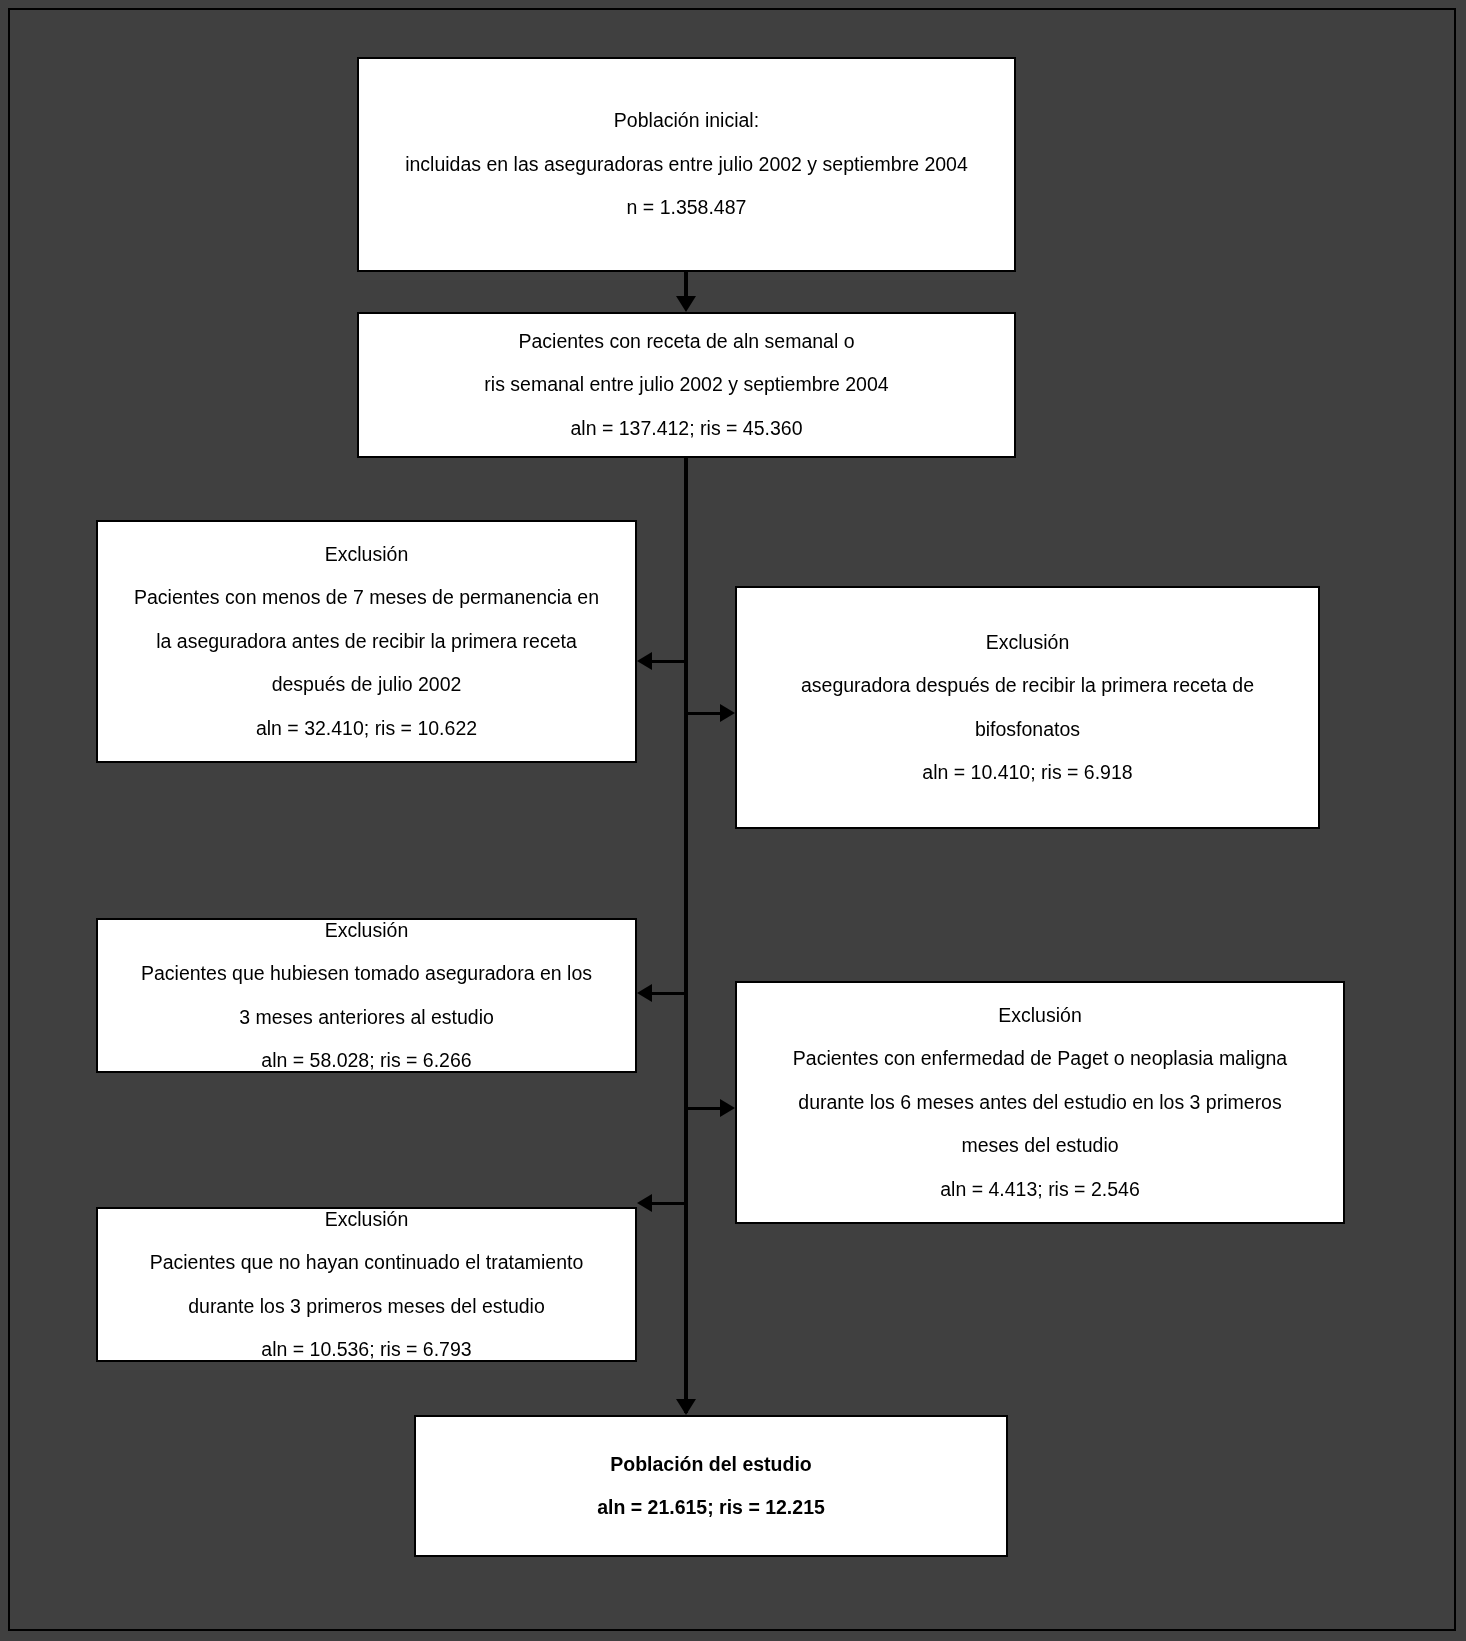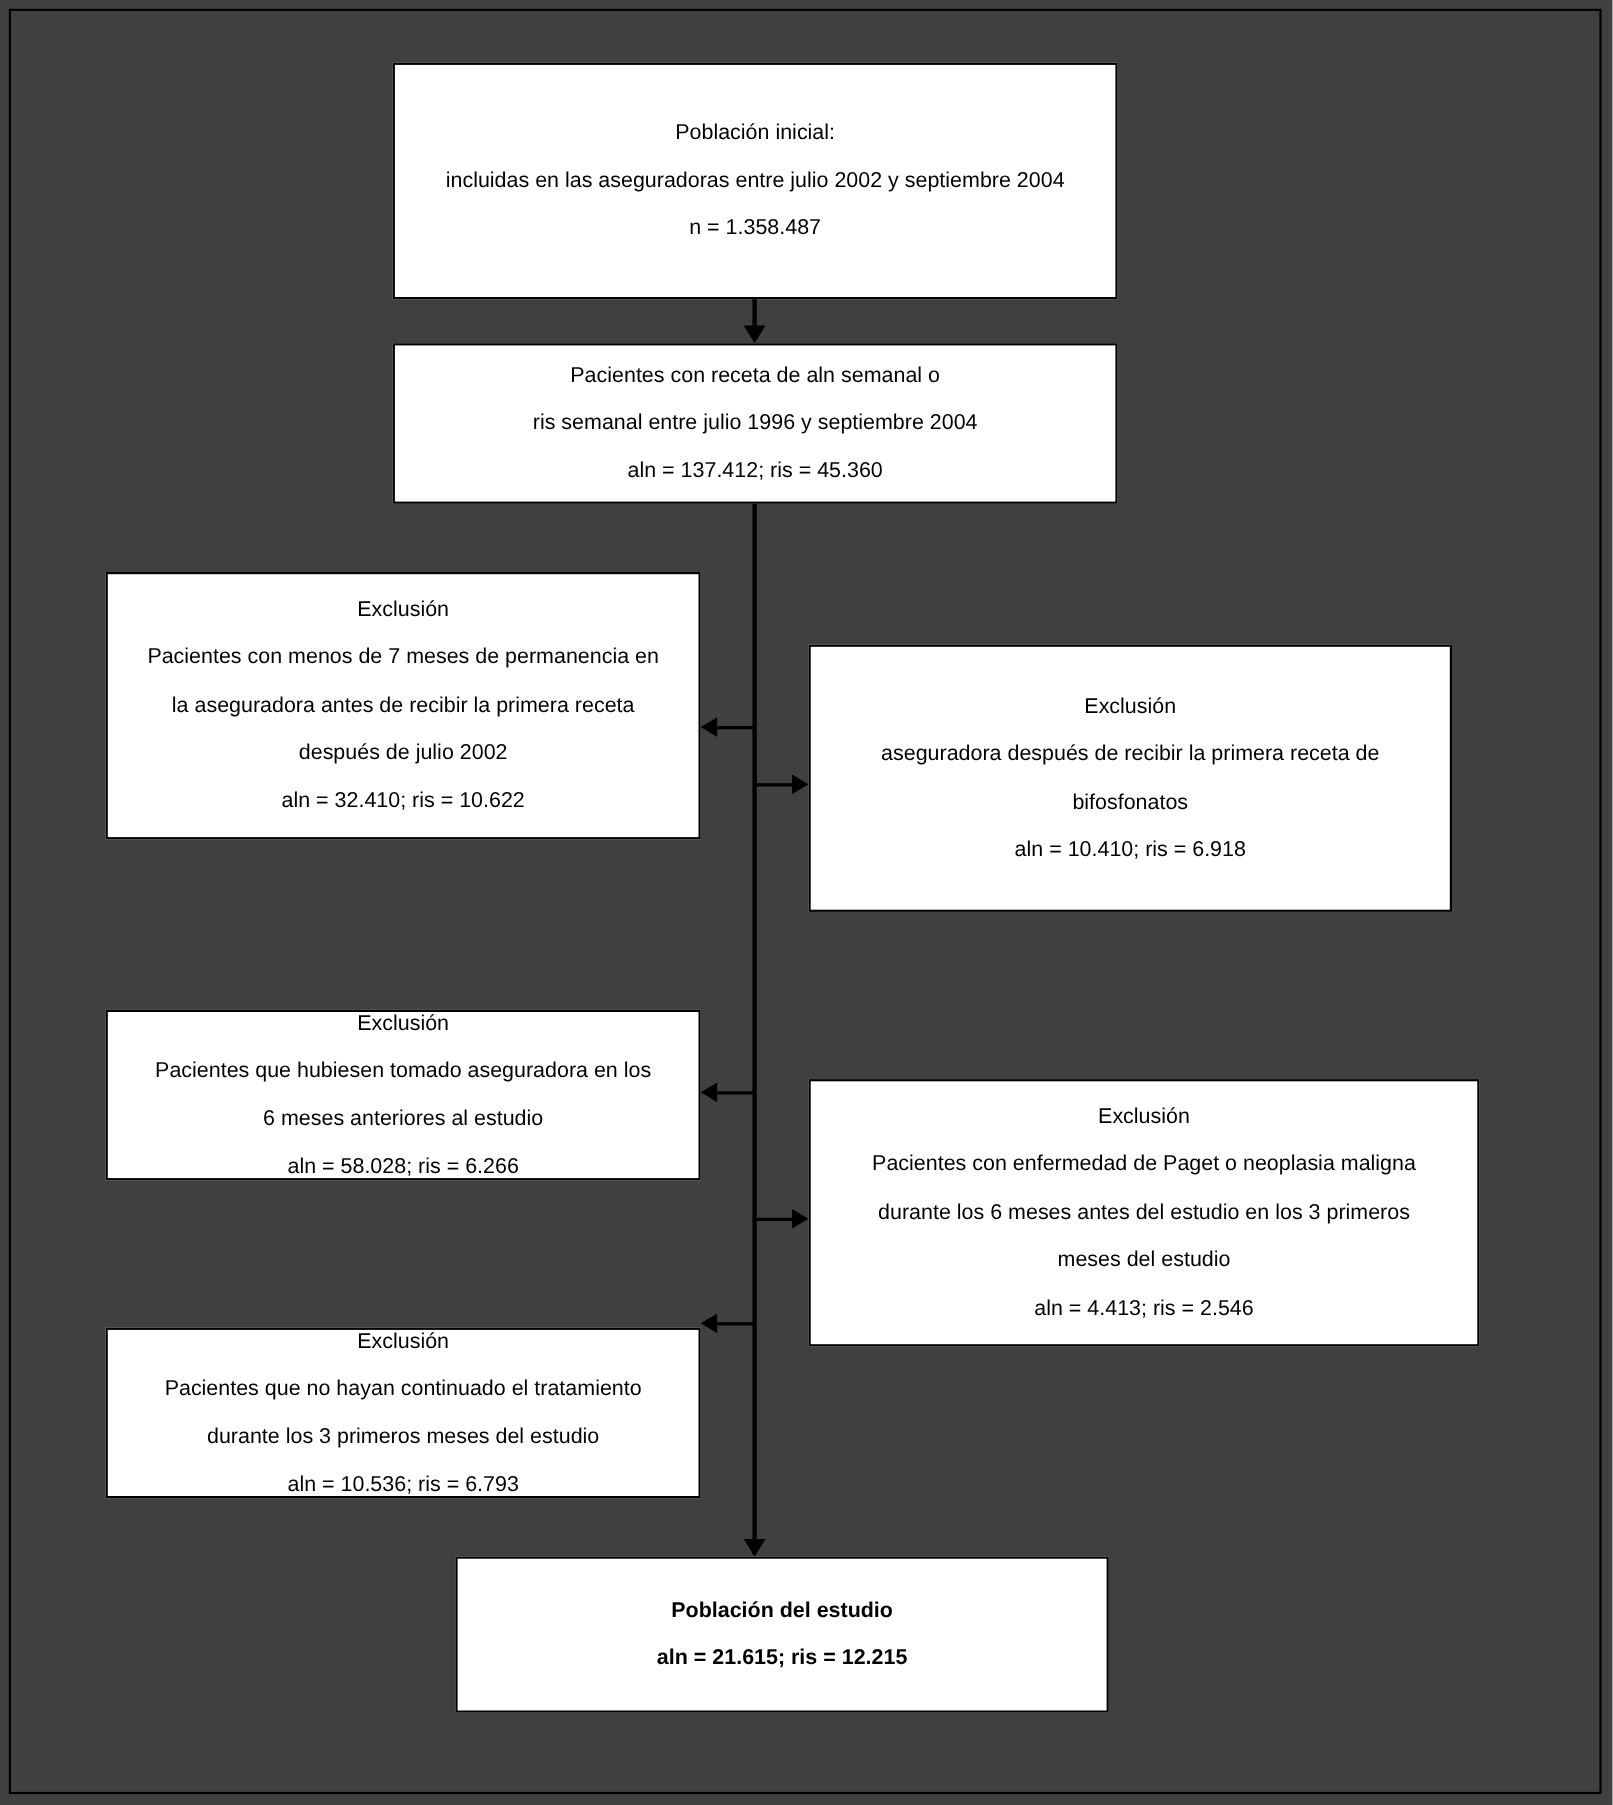--- a/index.html
+++ b/index.html
@@ -31,21 +31,21 @@
     <div class="ln">Población inicial:</div>
     <div class="ln">incluidas en las aseguradoras entre julio 2002 y septiembre 2004</div>
     <div class="ln">n = 1.358.487</div>
   </div>
 
   <div class="line vline" style="left:684px;top:272px;height:26px;"></div>
   <div class="arrow-down" style="left:676px;top:296px;"></div>
 
   <div class="box" style="left:357px;top:312px;width:659px;height:146px;">
     <div class="ln">Pacientes con receta de aln semanal o</div>
-    <div class="ln">ris semanal entre julio 1996 y septiembre 2004</div>
+    <div class="ln">ris semanal entre julio 2002 y septiembre 2004</div>
     <div class="ln">aln = 137.412; ris = 45.360</div>
   </div>
 
   <div class="line vline" style="left:684px;top:458px;height:955px;"></div>
   <div class="arrow-down" style="left:676px;top:1399px;"></div>
 
   <div class="box" style="left:96px;top:520px;width:541px;height:243px;">
     <div class="ln">Exclusión</div>
     <div class="ln">Pacientes con menos de 7 meses de permanencia en</div>
     <div class="ln">la aseguradora antes de recibir la primera receta</div>
@@ -60,21 +60,21 @@
     <div class="ln">aseguradora después de recibir la primera receta de</div>
     <div class="ln">bifosfonatos</div>
     <div class="ln">aln = 10.410; ris = 6.918</div>
   </div>
   <div class="line hline" style="left:686px;top:712px;width:34px;"></div>
   <div class="arrow-right" style="left:720px;top:704px;"></div>
 
   <div class="box" style="left:96px;top:918px;width:541px;height:155px;">
     <div class="ln">Exclusión</div>
     <div class="ln">Pacientes que hubiesen tomado aseguradora en los</div>
-    <div class="ln">6 meses anteriores al estudio</div>
+    <div class="ln">3 meses anteriores al estudio</div>
     <div class="ln">aln = 58.028; ris = 6.266</div>
   </div>
   <div class="line hline" style="left:652px;top:992px;width:34px;"></div>
   <div class="arrow-left" style="left:637px;top:984px;"></div>
 
   <div class="box" style="left:735px;top:981px;width:610px;height:243px;">
     <div class="ln">Exclusión</div>
     <div class="ln">Pacientes con enfermedad de Paget o neoplasia maligna</div>
     <div class="ln">durante los 6 meses antes del estudio en los 3 primeros</div>
     <div class="ln">meses del estudio</div>

